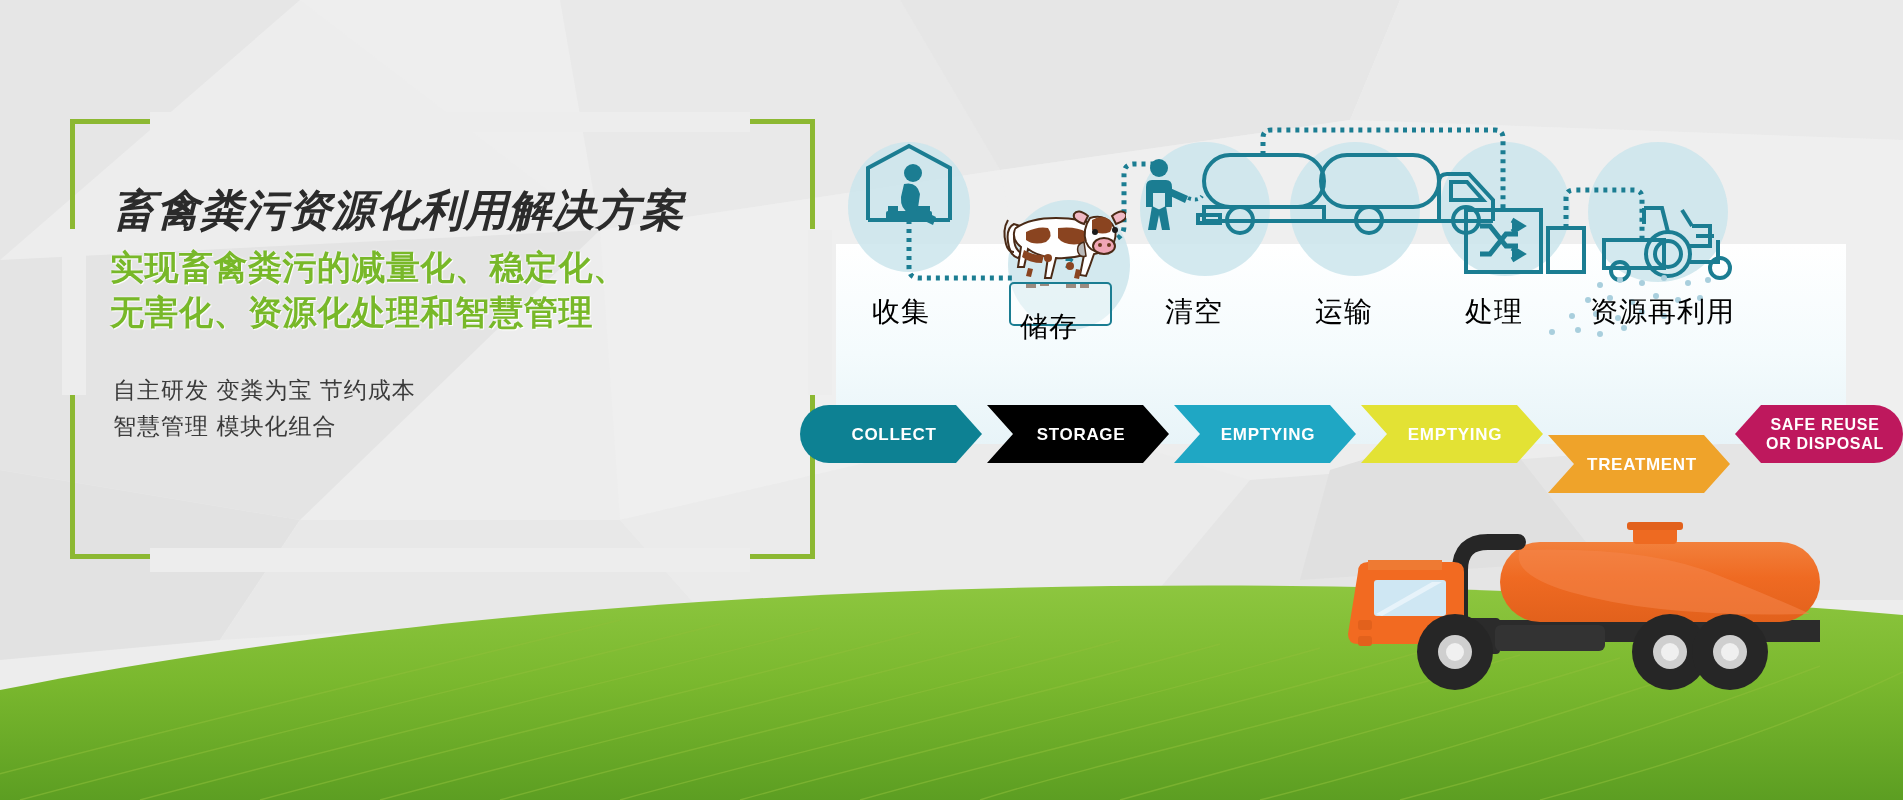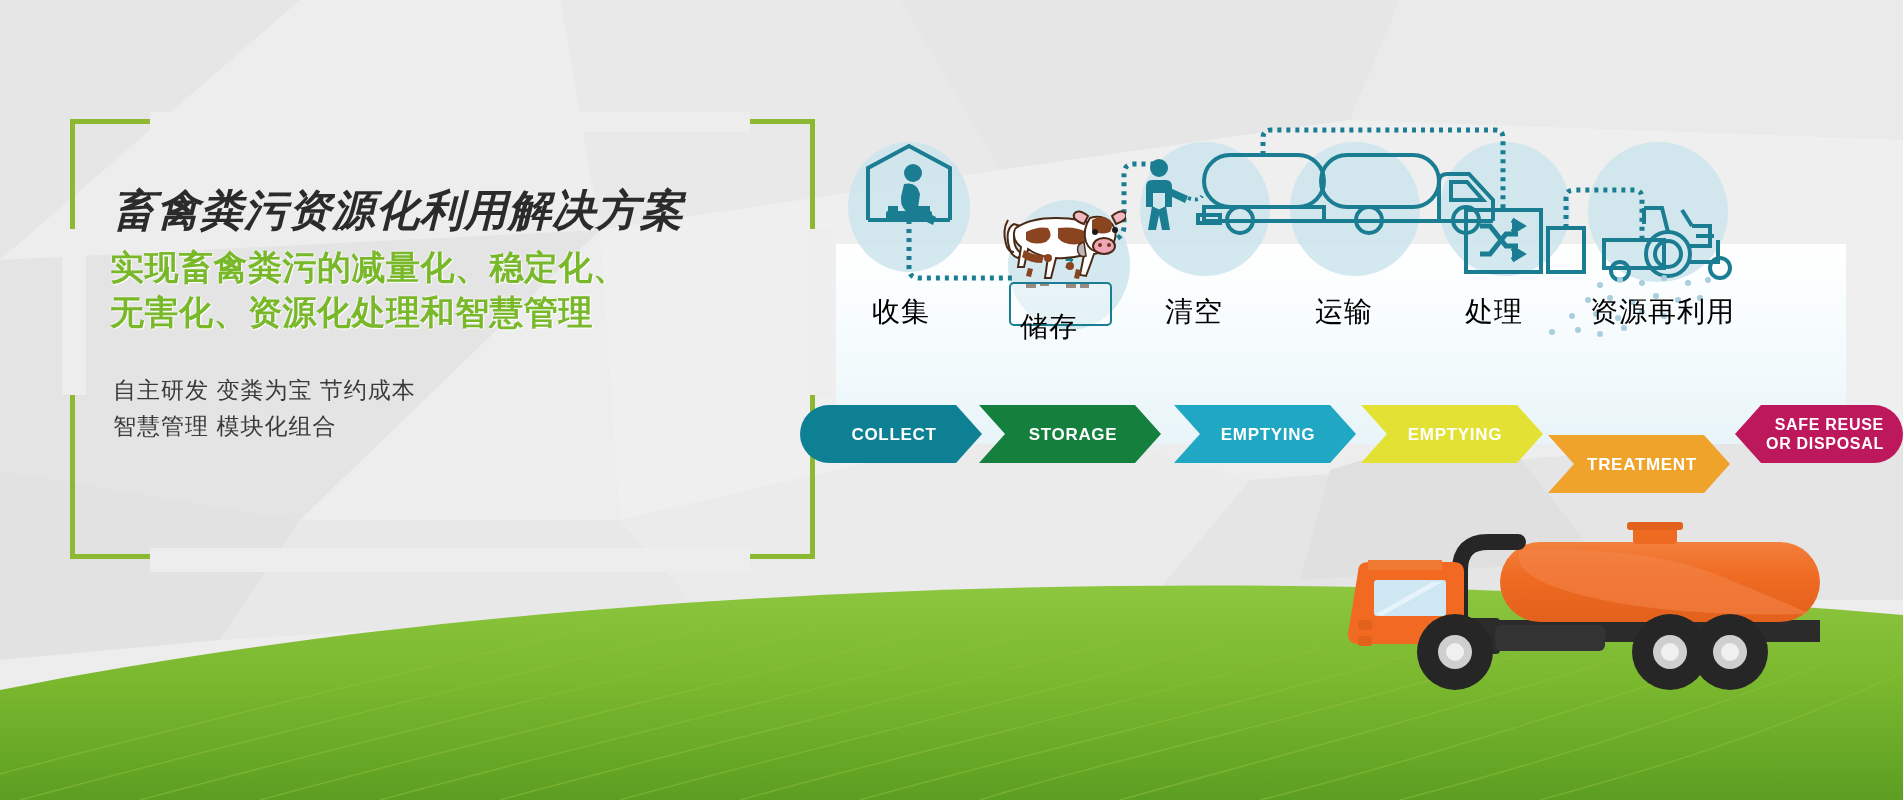--- a/index.html
+++ b/index.html
@@ -69,21 +69,21 @@
     position: absolute; border: 2px solid #1b7d92; border-radius: 5px;
     background: rgba(255,255,255,0.45);
   }
 
   
   #chevrons { position: absolute; left: 800px; top: 405px; width: 1103px; height: 58px; }
   .chev {
     position: absolute; top: 0; height: 58px;
     display: flex; align-items: center; justify-content: center;
     color: #ffffff; font-weight: bold; font-size: 17px;
-    letter-spacing: .7px; text-align: right; line-height: 19px;
+    letter-spacing: .7px; text-align: center; line-height: 19px;
   }
   .chev span { position: relative; z-index: 3; padding-left: 6px; }
   .chev.mid  { clip-path: polygon(0 0, calc(100% - 26px) 0, 100% 50%, calc(100% - 26px) 100%, 0 100%, 26px 50%); }
   .chev.first{ clip-path: polygon(0 0, calc(100% - 26px) 0, 100% 50%, calc(100% - 26px) 100%, 0 100%);
                border-radius: 29px 0 0 29px; }
   .chev.last { clip-path: polygon(26px 0, 100% 0, 100% 100%, 26px 100%, 0 50%);
                border-radius: 0 29px 29px 0; }
 
   
   #scene { position: absolute; left:0; bottom:0; width:1903px; height:300px; }
@@ -274,21 +274,21 @@
     <div class="step-label" style="left:365px; top:173px; width:80px;">清空</div>
     <div class="step-label" style="left:515px; top:173px; width:80px;">运输</div>
     <div class="step-label" style="left:665px; top:173px; width:80px;">处理</div>
     <div class="step-label" style="left:790px; top:173px; width:140px;">资源再利用</div>
   </div>
 
   <div id="chevrons">
     <div class="chev first" style="left:0px;   width:182px; background:#0d8193;">
       <span>COLLECT</span>
     </div>
-    <div class="chev mid" style="left:179px; width:182px; background:#15803d;">
+    <div class="chev mid" style="left:187px; width:182px; background:#000000;">
       <span>STORAGE</span>
     </div>
     <div class="chev mid" style="left:374px; width:182px; background:#1fa7c4;">
       <span>EMPTYING</span>
     </div>
     <div class="chev mid" style="left:561px; width:182px; background:#e3e234;">
       <span>EMPTYING</span>
     </div>
     <div class="chev mid" style="left:748px; width:182px; background:#efa32a;margin-top:30px;">
       <span>TREATMENT</span>

